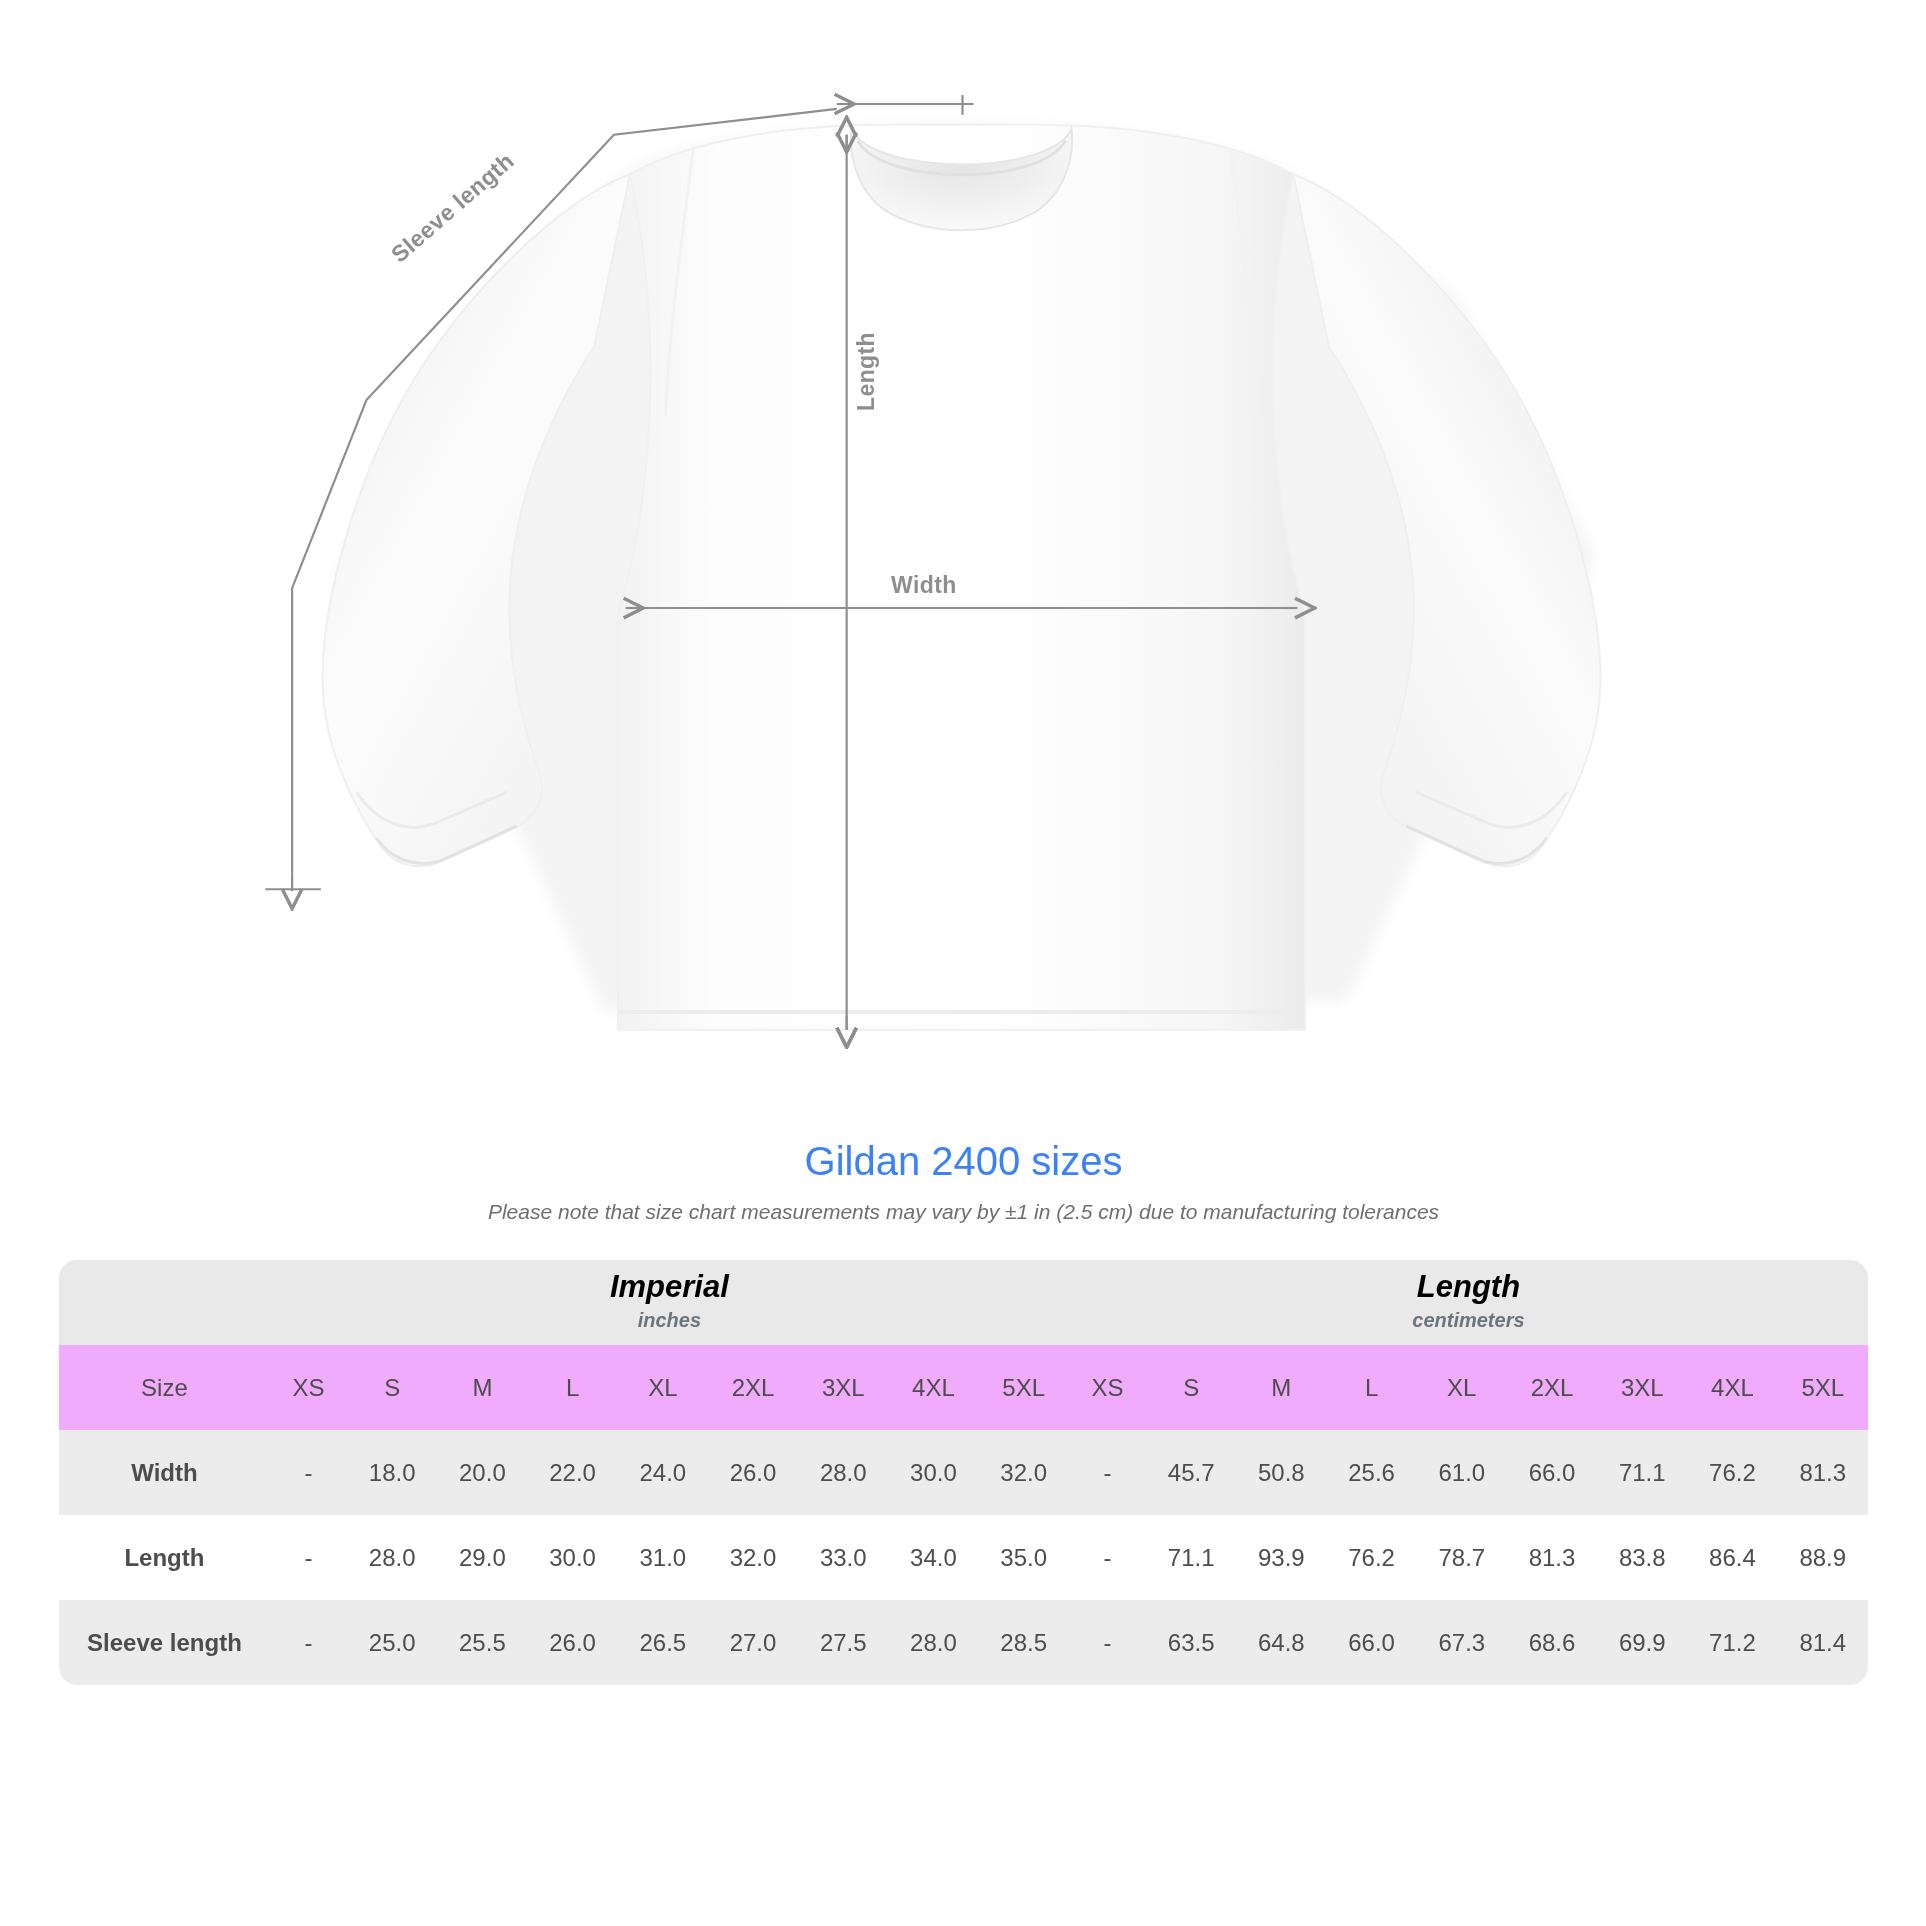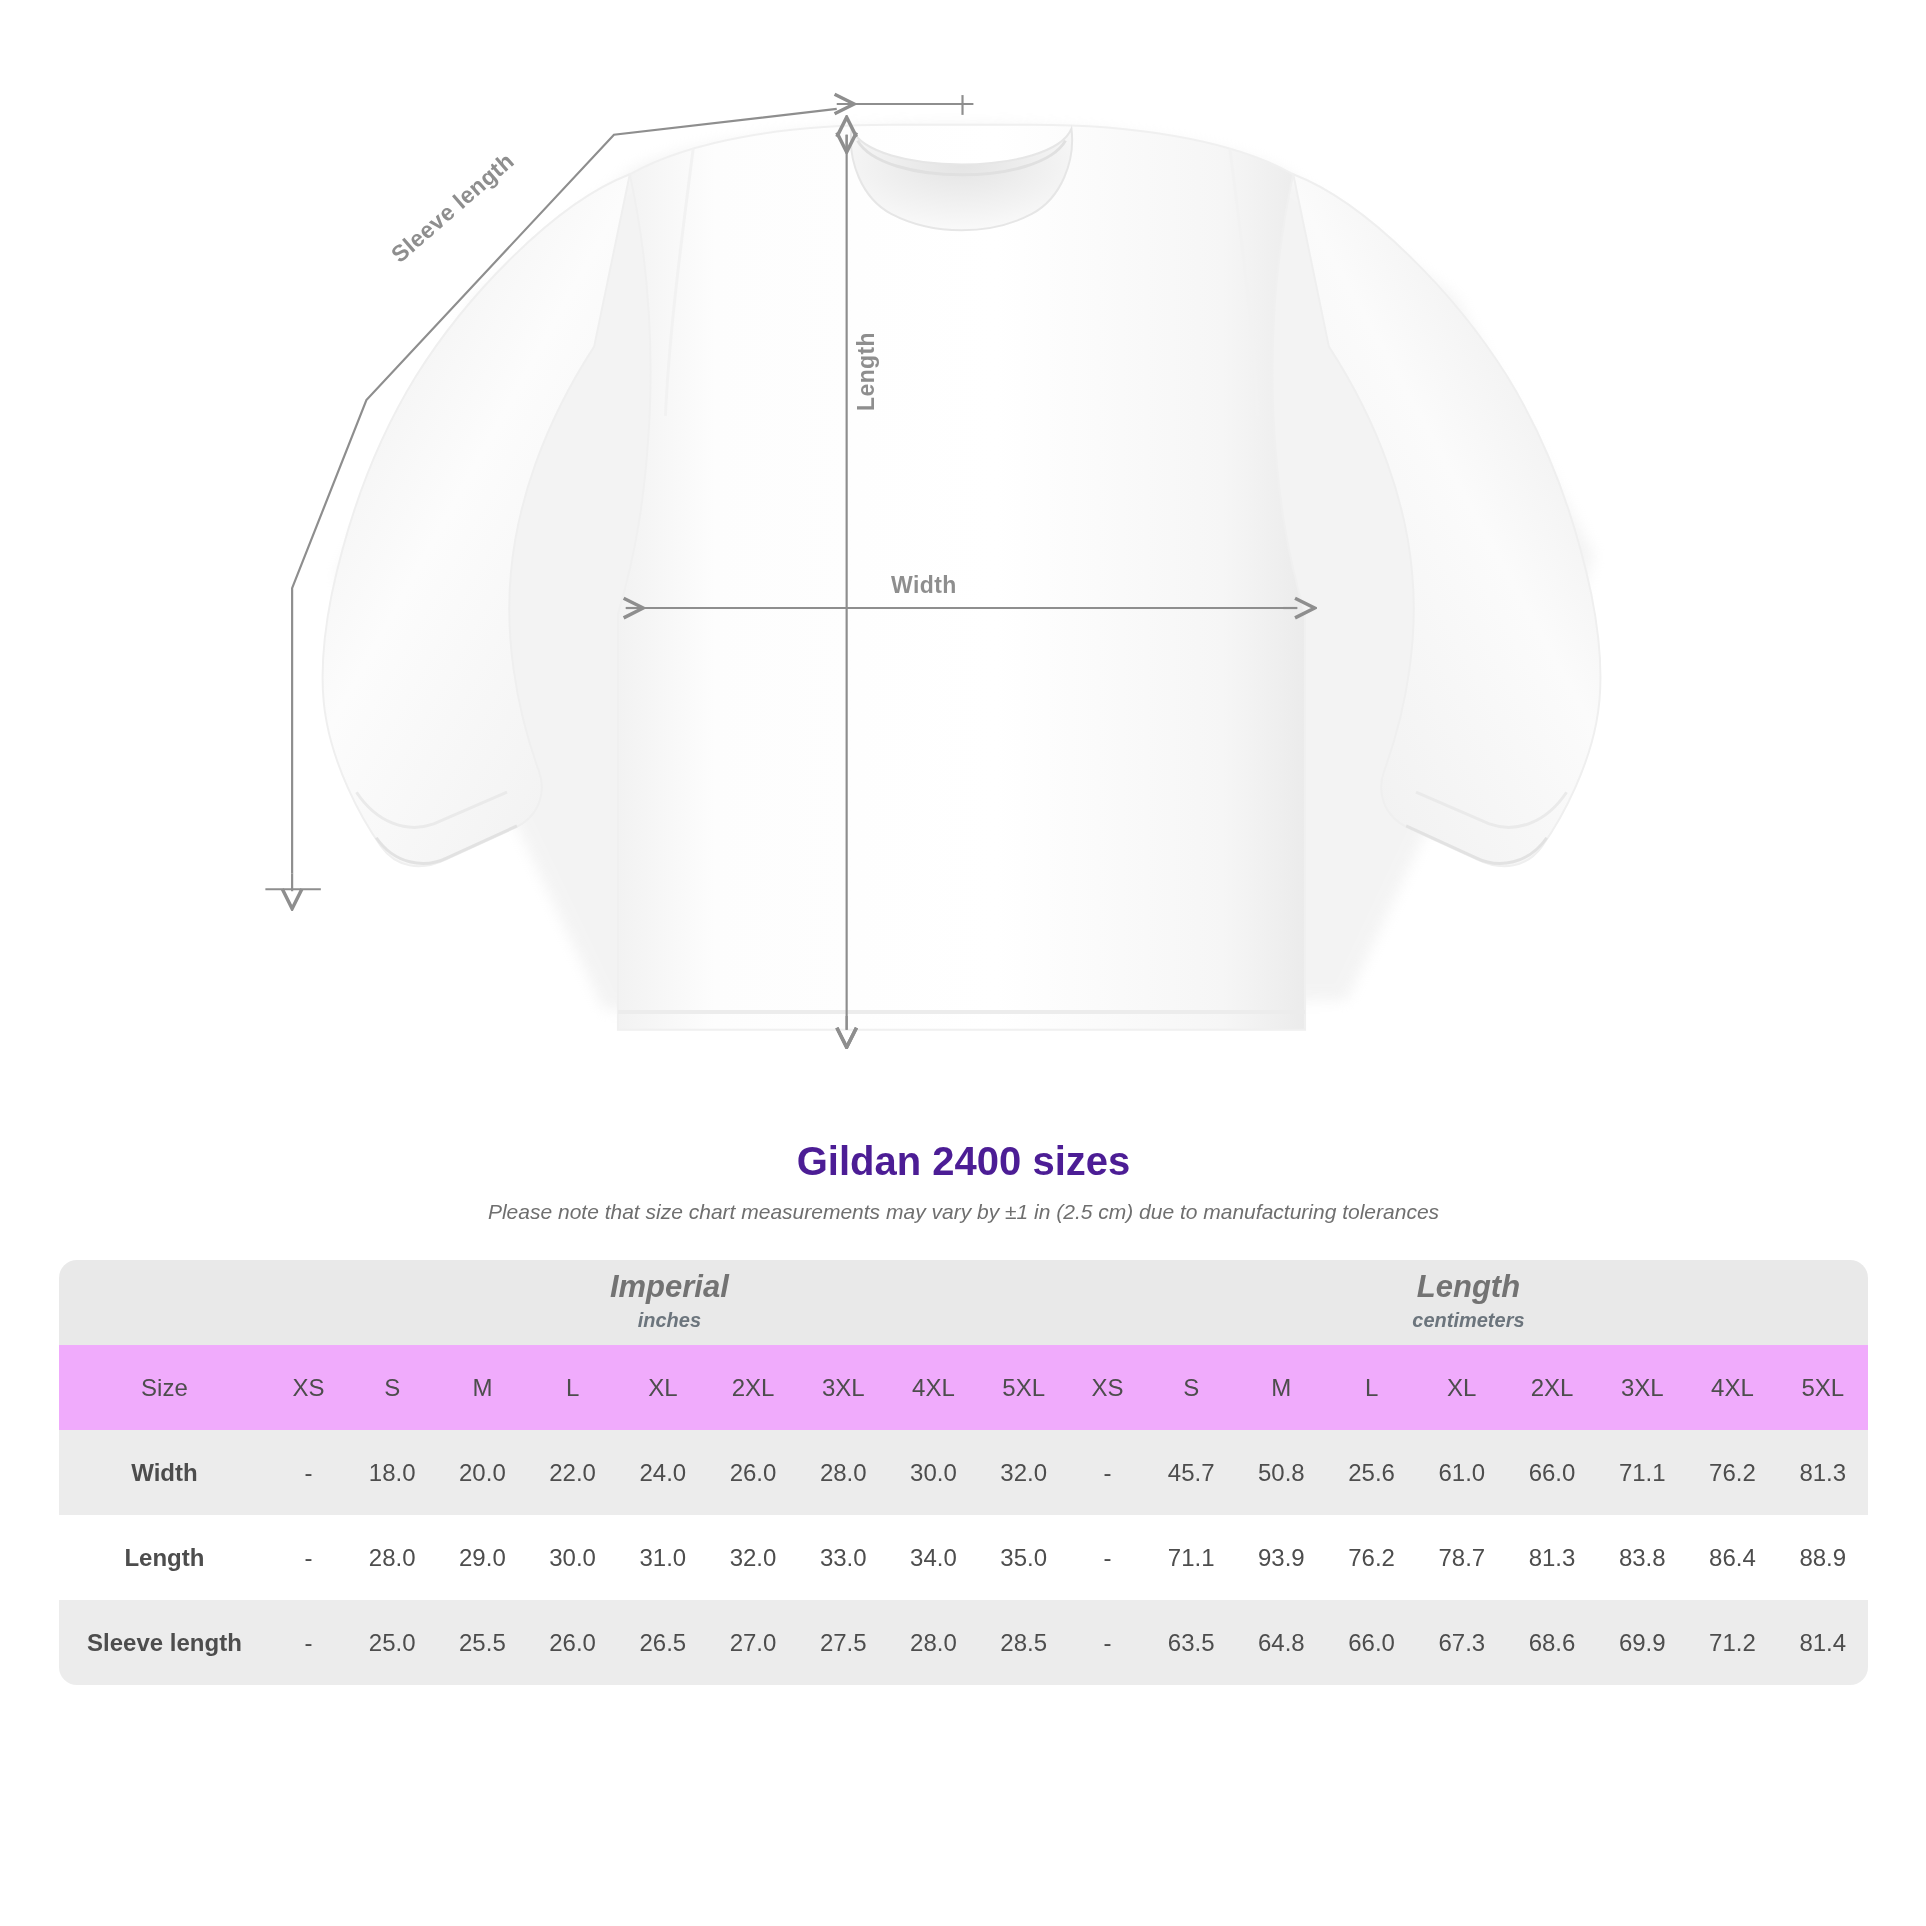--- a/index.html
+++ b/index.html
@@ -51,22 +51,22 @@
     top: 572px;
   }
 
   
   .title-block {
     text-align: center;
     margin-top: 20px;
   }
   .chart-title {
     font-size: 40px;
-    font-weight: bold;
-    color: #4c1d95;
+    font-weight: normal;
+    color: #3b82f6;
     margin: 0 0 16px 0;
   }
   .chart-note {
     font-size: 21px;
     font-style: italic;
     color: #6f6f6f;
     margin: 4px;
   }
 
   
@@ -92,21 +92,21 @@
   }
   
   .sys-row td {
     background: #e9e9e9;
     height: 133px;
   }
   .sys-name {
     font-size: 31px;
     font-weight: bold;
     font-style: italic;
-    color: #737373;
+    color: #000000;
     display: block;
     line-height: 1.15;
   }
   .sys-unit {
     font-size: 20px;
     font-style: italic;
     color: #6c757d;
     display: block;
     line-height: 1.6;
     font-weight: bold;

